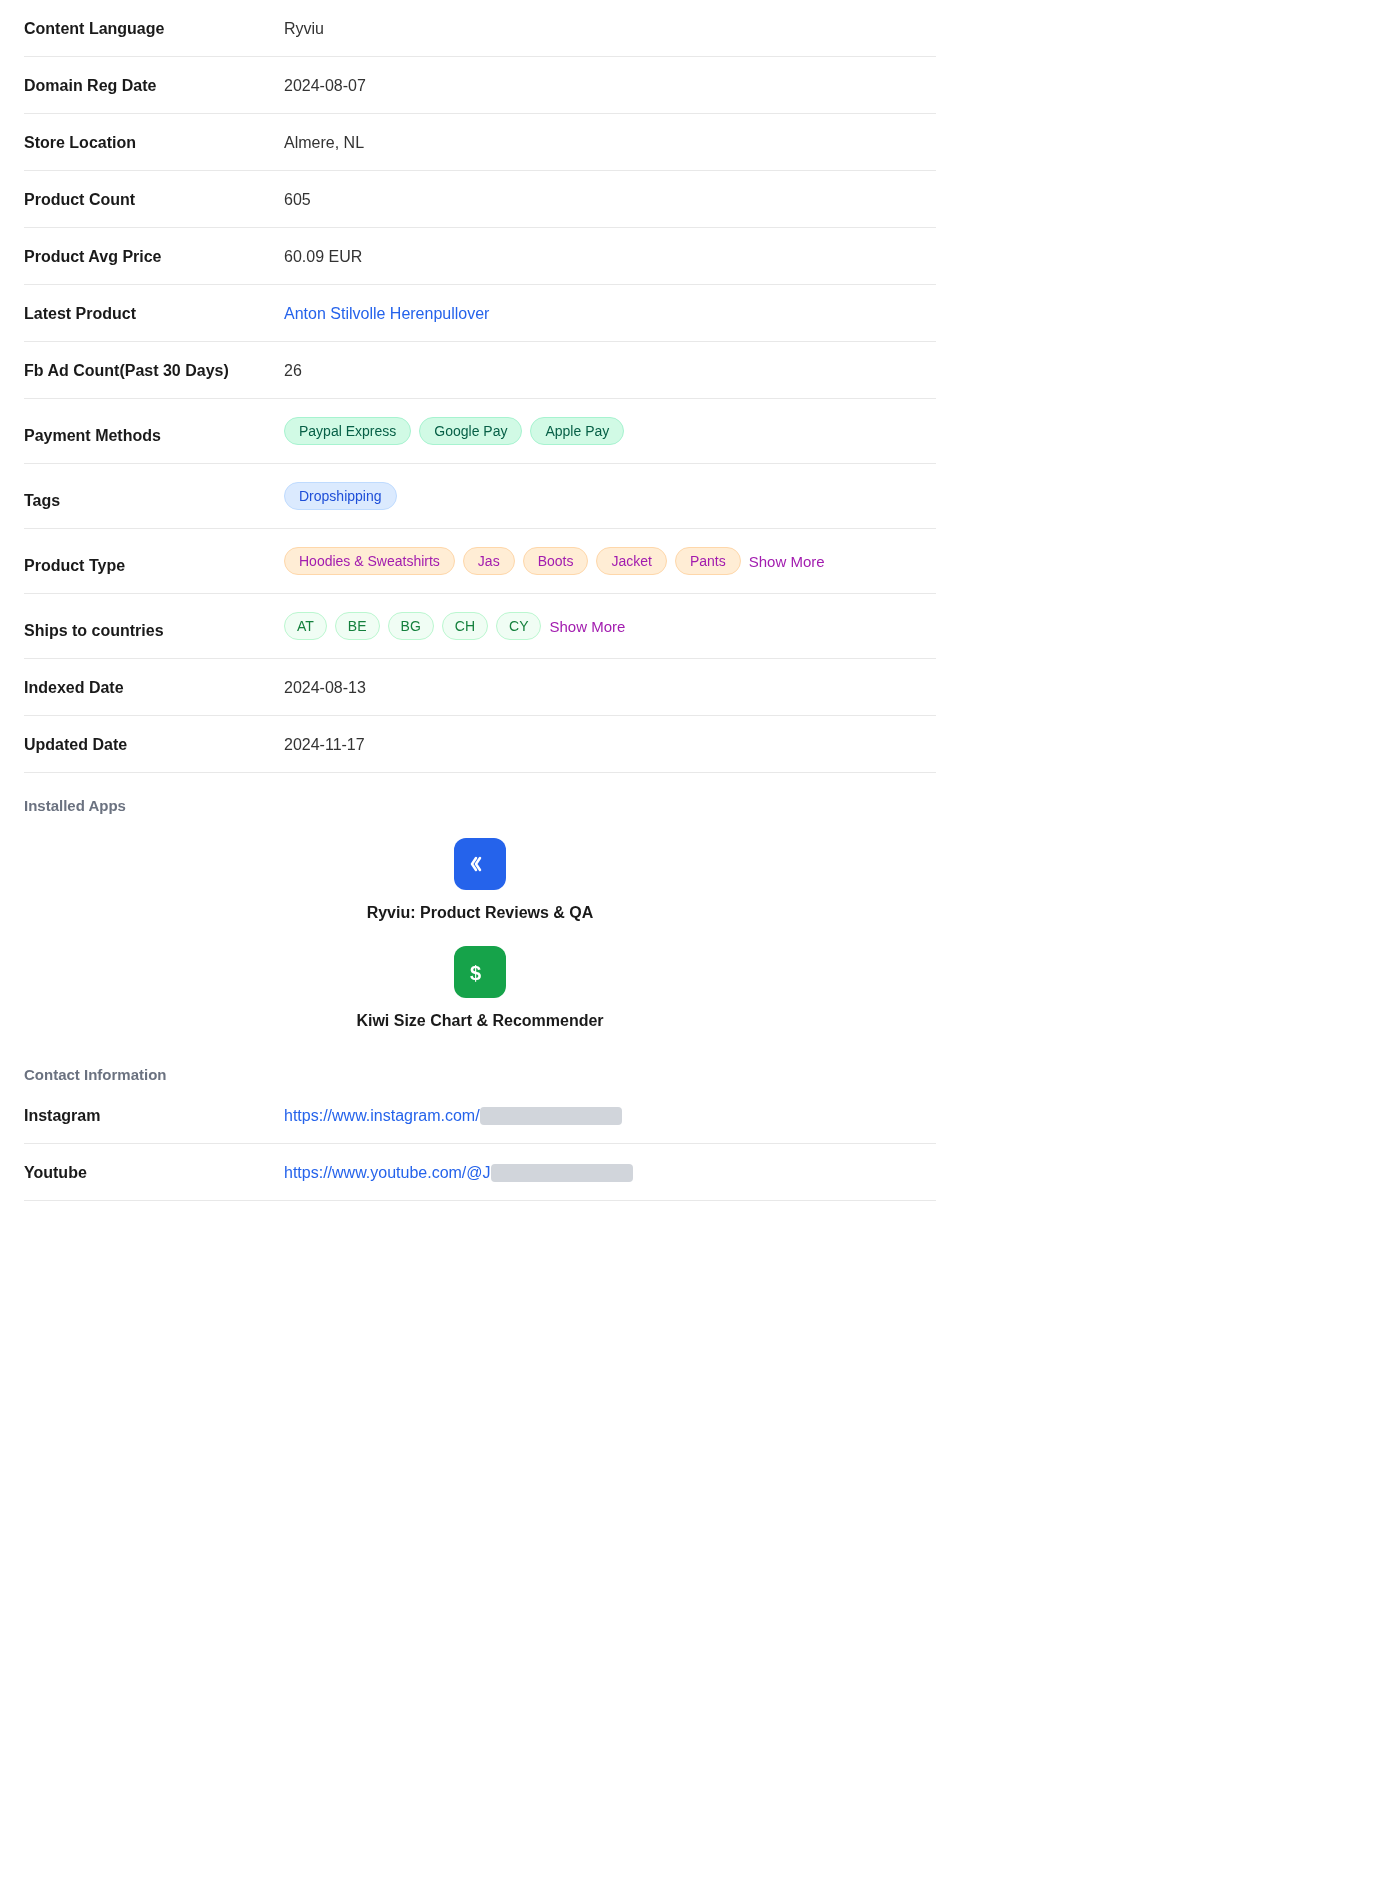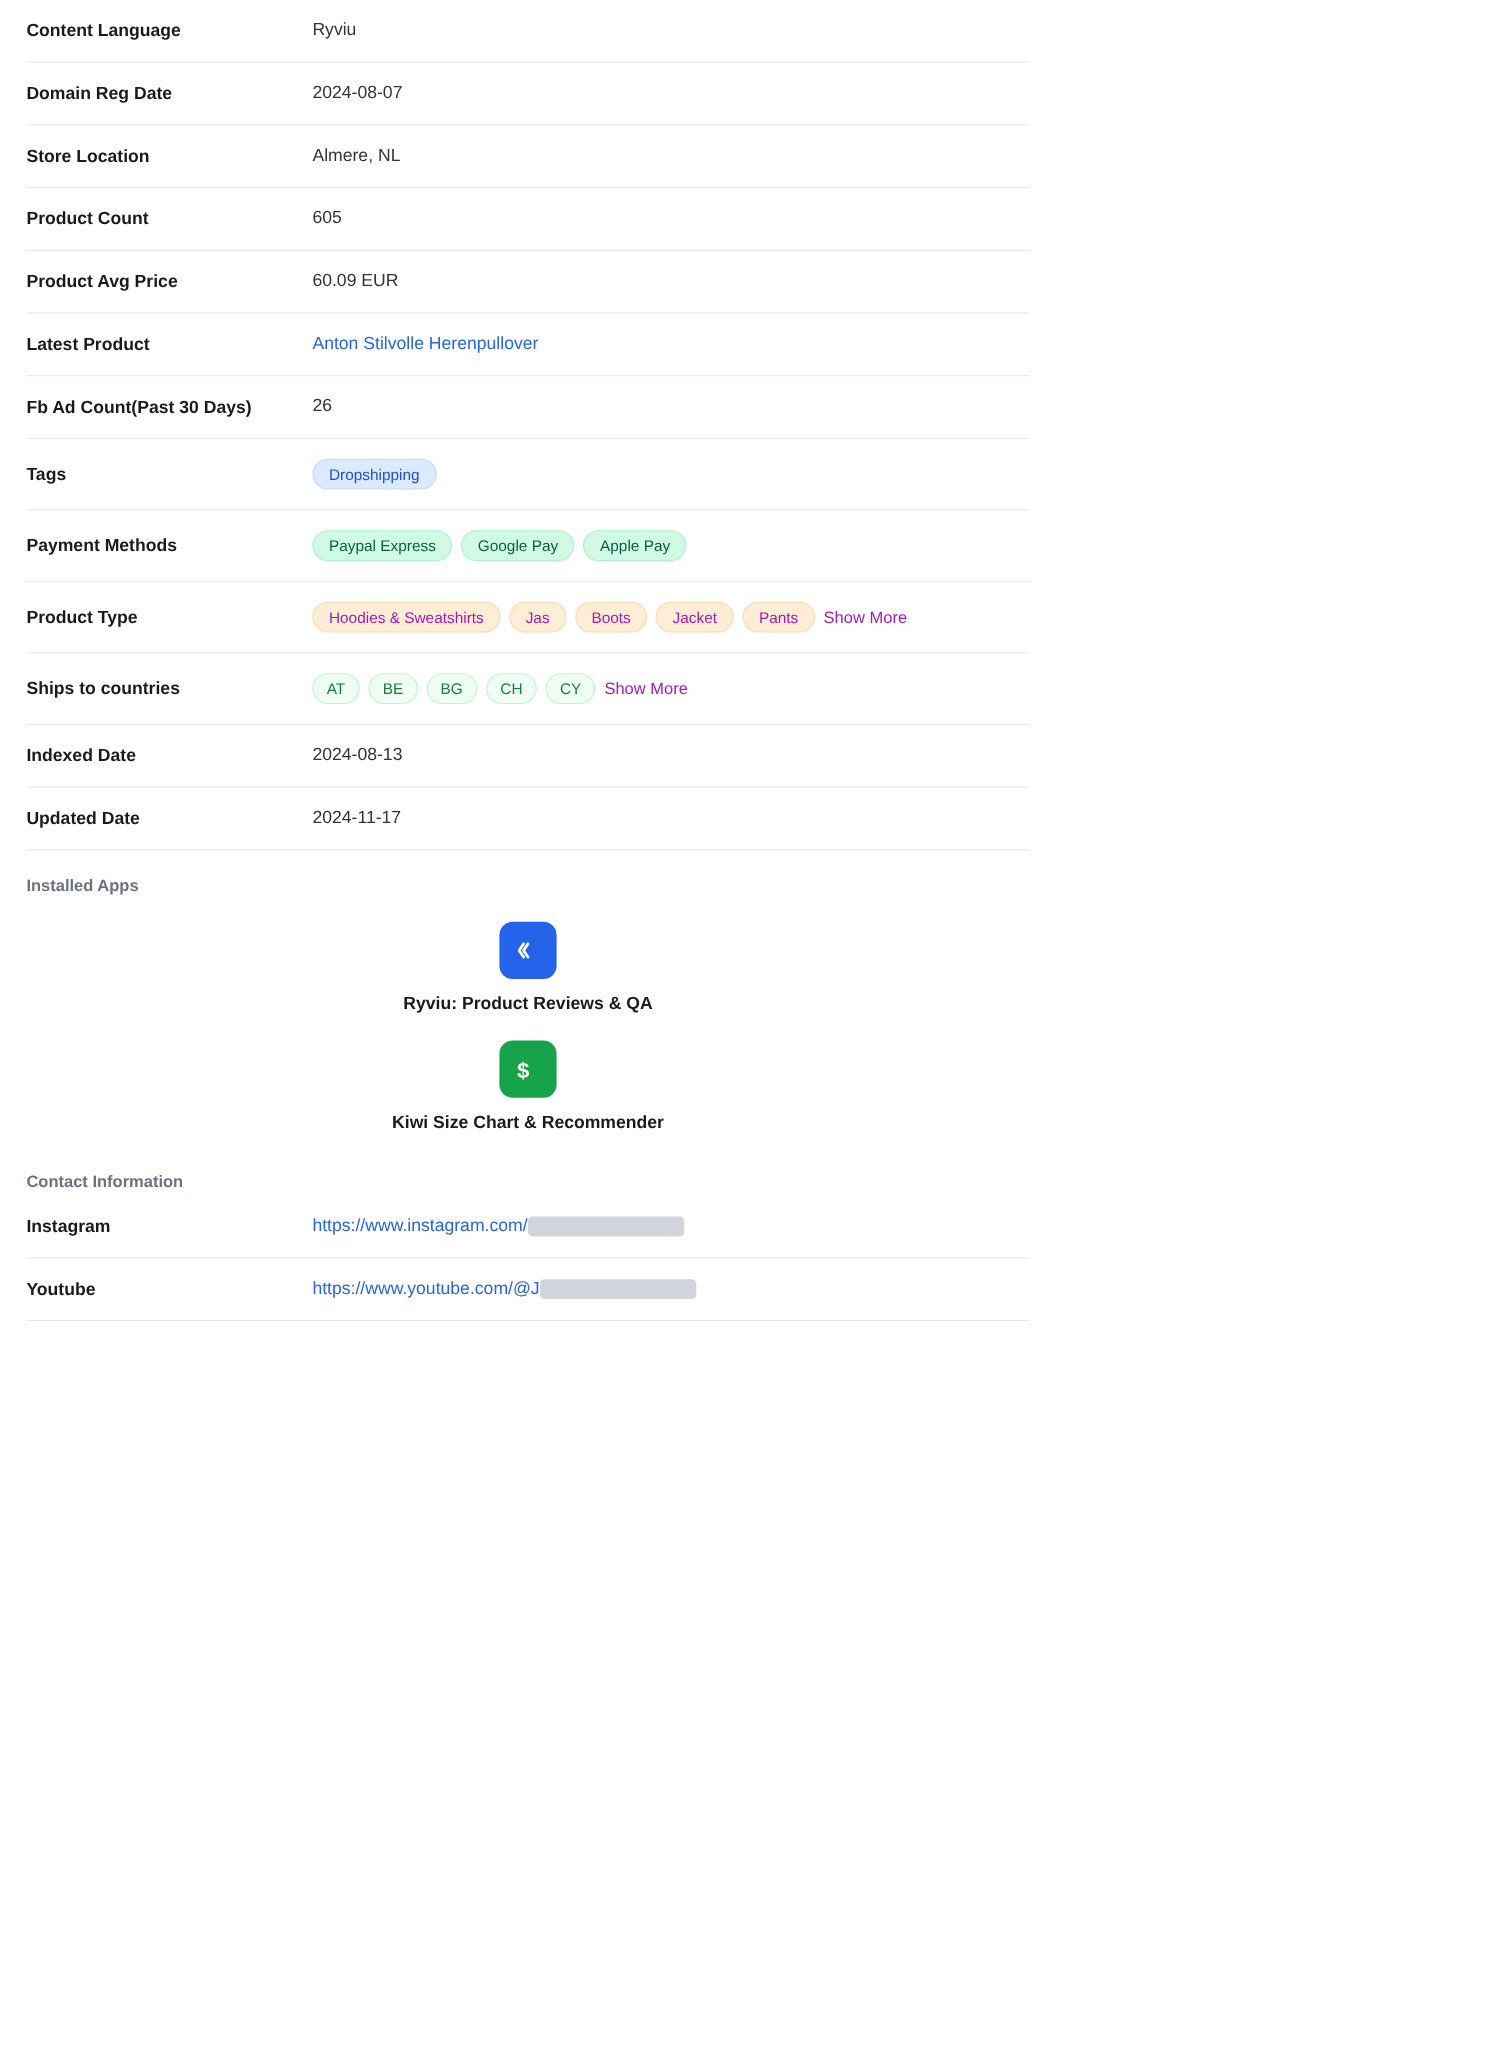--- a/index.html
+++ b/index.html
@@ -8,21 +8,21 @@
       background: #fff;
       color: #1a1a1a;
       font-size: 16px;
     }
     .container {
       max-width: 960px;
       padding: 0 24px;
     }
     .info-row {
       display: flex;
-      align-items: center;
+      align-items: flex-end;
       padding: 18px 0;
       border-bottom: 1px solid #e8e8e8;
     }
     .info-label {
       font-weight: 700;
       min-width: 260px;
       color: #1a1a1a;
       font-size: 16px;
       padding-top: 2px;
     }
@@ -165,35 +165,35 @@
     </div>
   </div>
 
   <div class="info-row">
     <div class="info-label">Fb Ad Count(Past 30 Days)</div>
     <div class="info-value">26</div>
   </div>
 
 
   <div class="info-row">
-    <div class="info-label">Tags</div>
-    <div class="info-value">
-      <div class="tags-row">
-        <span class="badge badge-blue-light">Dropshipping</span>
-      </div>
-    </div>
-  </div>
-
-  <div class="info-row">
     <div class="info-label">Payment Methods</div>
     <div class="info-value">
       <div class="tags-row">
         <span class="badge badge-green">Paypal Express</span>
         <span class="badge badge-green">Google Pay</span>
         <span class="badge badge-green">Apple Pay</span>
+      </div>
+    </div>
+  </div>
+
+  <div class="info-row">
+    <div class="info-label">Tags</div>
+    <div class="info-value">
+      <div class="tags-row">
+        <span class="badge badge-blue-light">Dropshipping</span>
       </div>
     </div>
   </div>
 
   <div class="info-row">
     <div class="info-label">Product Type</div>
     <div class="info-value">
       <div class="tags-row">
         <span class="badge badge-orange">Hoodies &amp; Sweatshirts</span>
         <span class="badge badge-orange">Jas</span>

